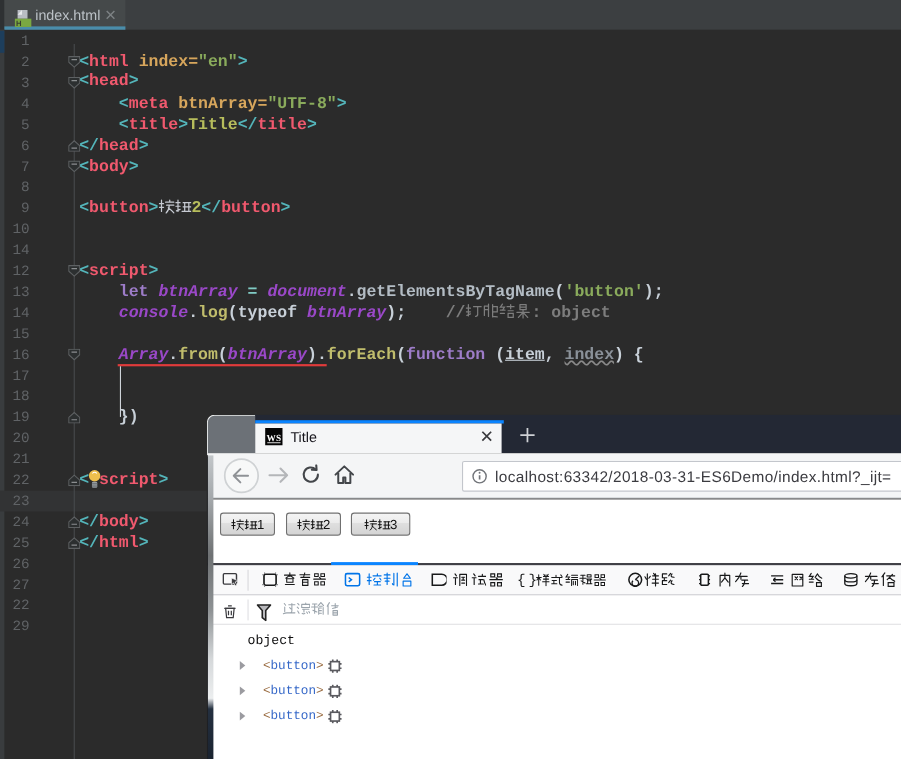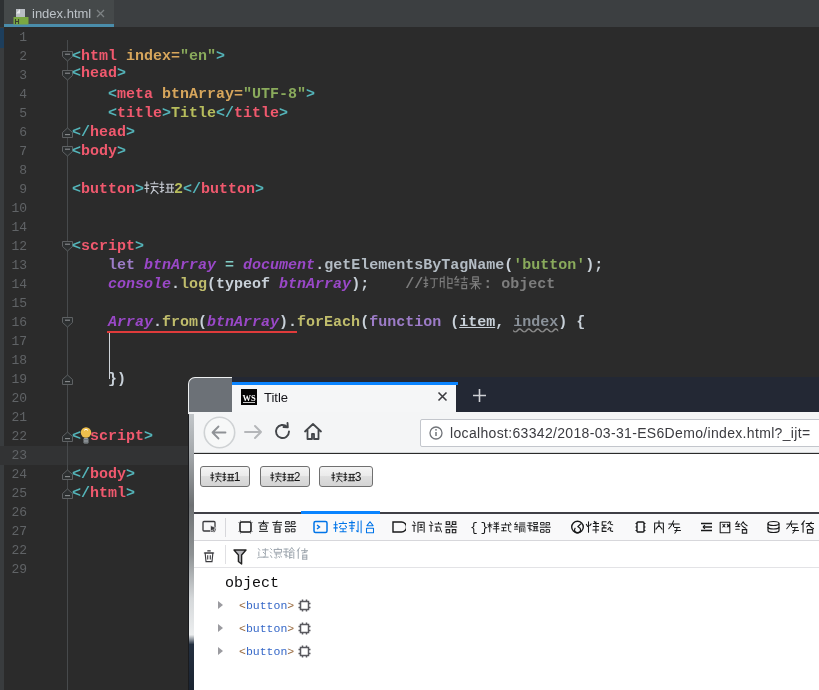--- a/index.html
+++ b/index.html
@@ -425,21 +425,21 @@
             <use href="#c-guo"></use>
           </svg><svg class="cjs" style="margin-right:0px" width="13" height="13">
             <use href="#c-lv"></use>
           </svg><svg class="cjs" style="margin-right:0px" width="13" height="13">
             <use href="#c-shu"></use>
           </svg><svg class="cjs" style="margin-right:0px" width="13" height="13">
             <use href="#c-chu"></use>
           </svg></div>
       </div>
       <div id="bcons">
-        <div class="mono12" style="left:36px;top:7px;color:#0c0c0d;font-size:15px">object</div>
+        <div class="mono12" style="left:36px;top:7px;color:#0c0c0d;font-size:12px">object</div>
         <div class="abs" style="left:29px;top:33px;width:0;height:0;border-left:5.5px solid #9b9ba0;border-top:4.5px solid transparent;border-bottom:4.5px solid transparent"></div>
         <div class="mono12" style="left:50px;top:31px;font-size:11.5px"><span style="color:#9a6c41">&lt;</span><span style="color:#3668c8">button</span><span style="color:#9a6c41">&gt;</span></div>
         <svg class="abs" style="left:109px;top:31px" width="13" height="13" viewBox="0 0 13 13">
 <rect x="2.5" y="2.5" width="8" height="8" fill="none" stroke="#5a5a5f" stroke-width="1.5"></rect>
 <path d="M4.5 0.5v2M8.5 0.5v2M4.5 10.5v2M8.5 10.5v2M0.5 4.5h2M0.5 8.5h2M10.5 4.5h2M10.5 8.5h2" stroke="#5a5a5f" stroke-width="1.5"></path>
         </svg>
         <div class="abs" style="left:29px;top:56px;width:0;height:0;border-left:5.5px solid #9b9ba0;border-top:4.5px solid transparent;border-bottom:4.5px solid transparent"></div>
         <div class="mono12" style="left:50px;top:54px;font-size:11.5px"><span style="color:#9a6c41">&lt;</span><span style="color:#3668c8">button</span><span style="color:#9a6c41">&gt;</span></div>
         <svg class="abs" style="left:109px;top:54px" width="13" height="13" viewBox="0 0 13 13">
 <rect x="2.5" y="2.5" width="8" height="8" fill="none" stroke="#5a5a5f" stroke-width="1.5"></rect>

